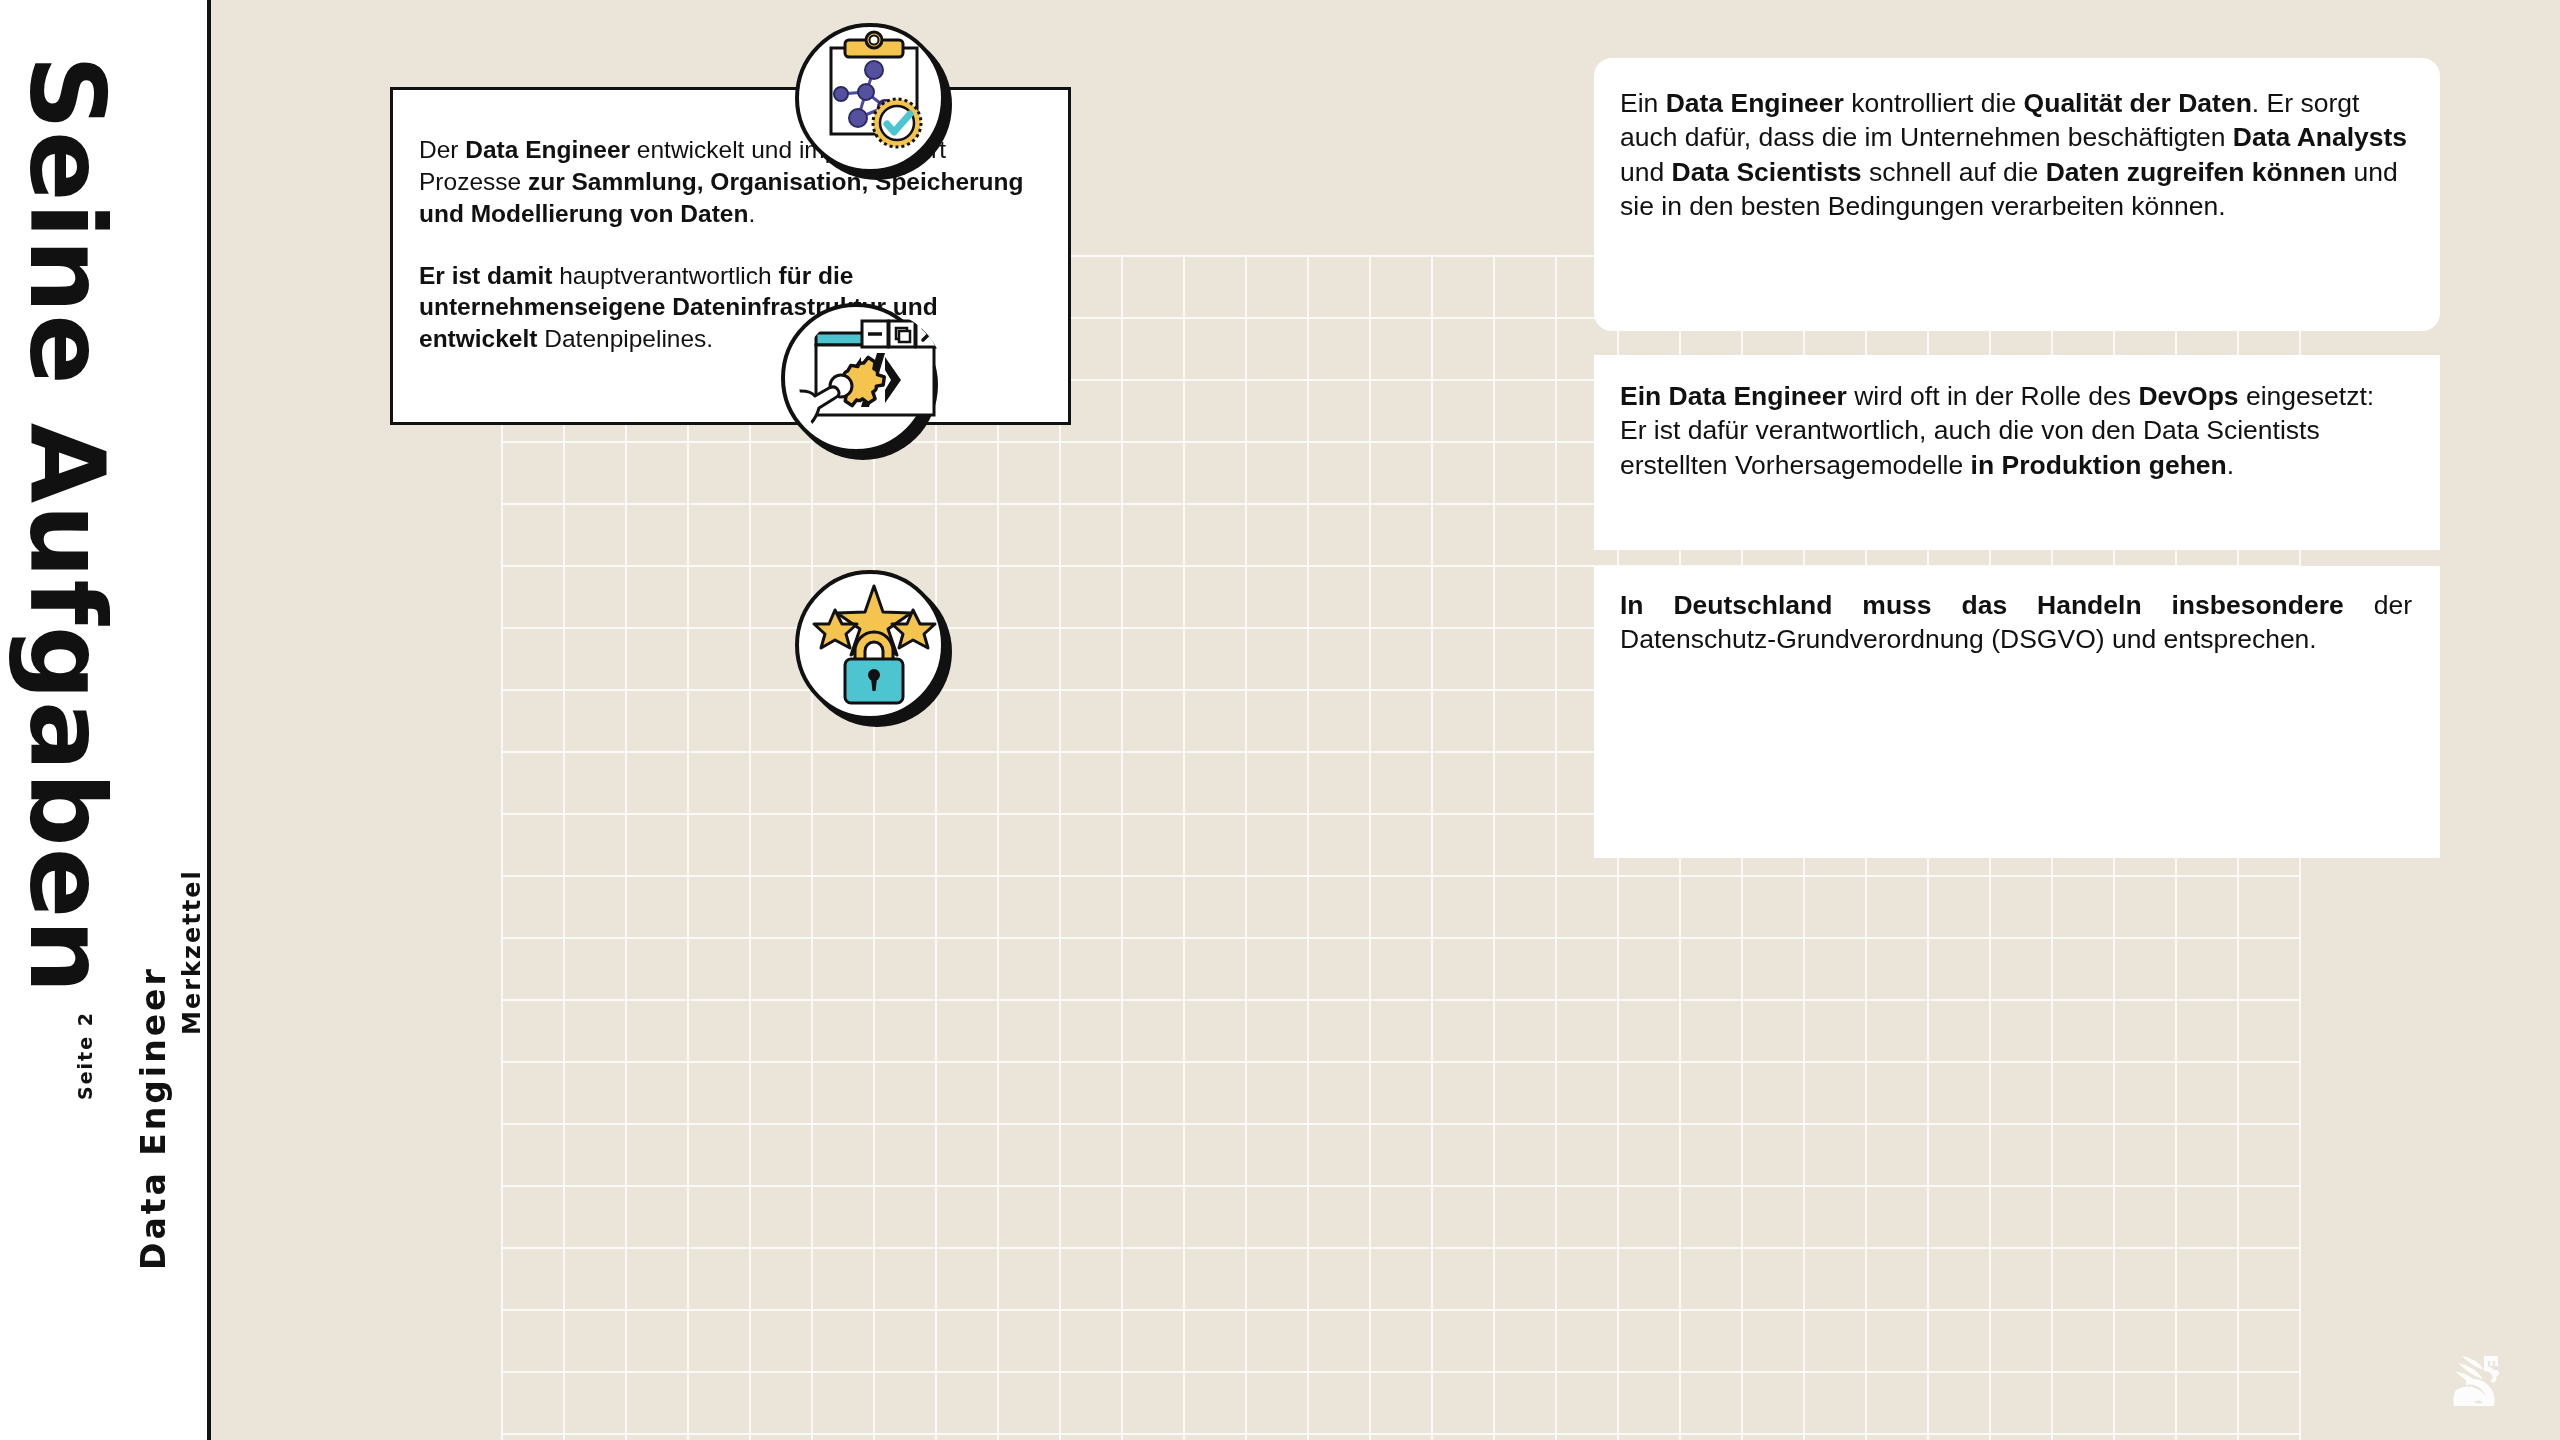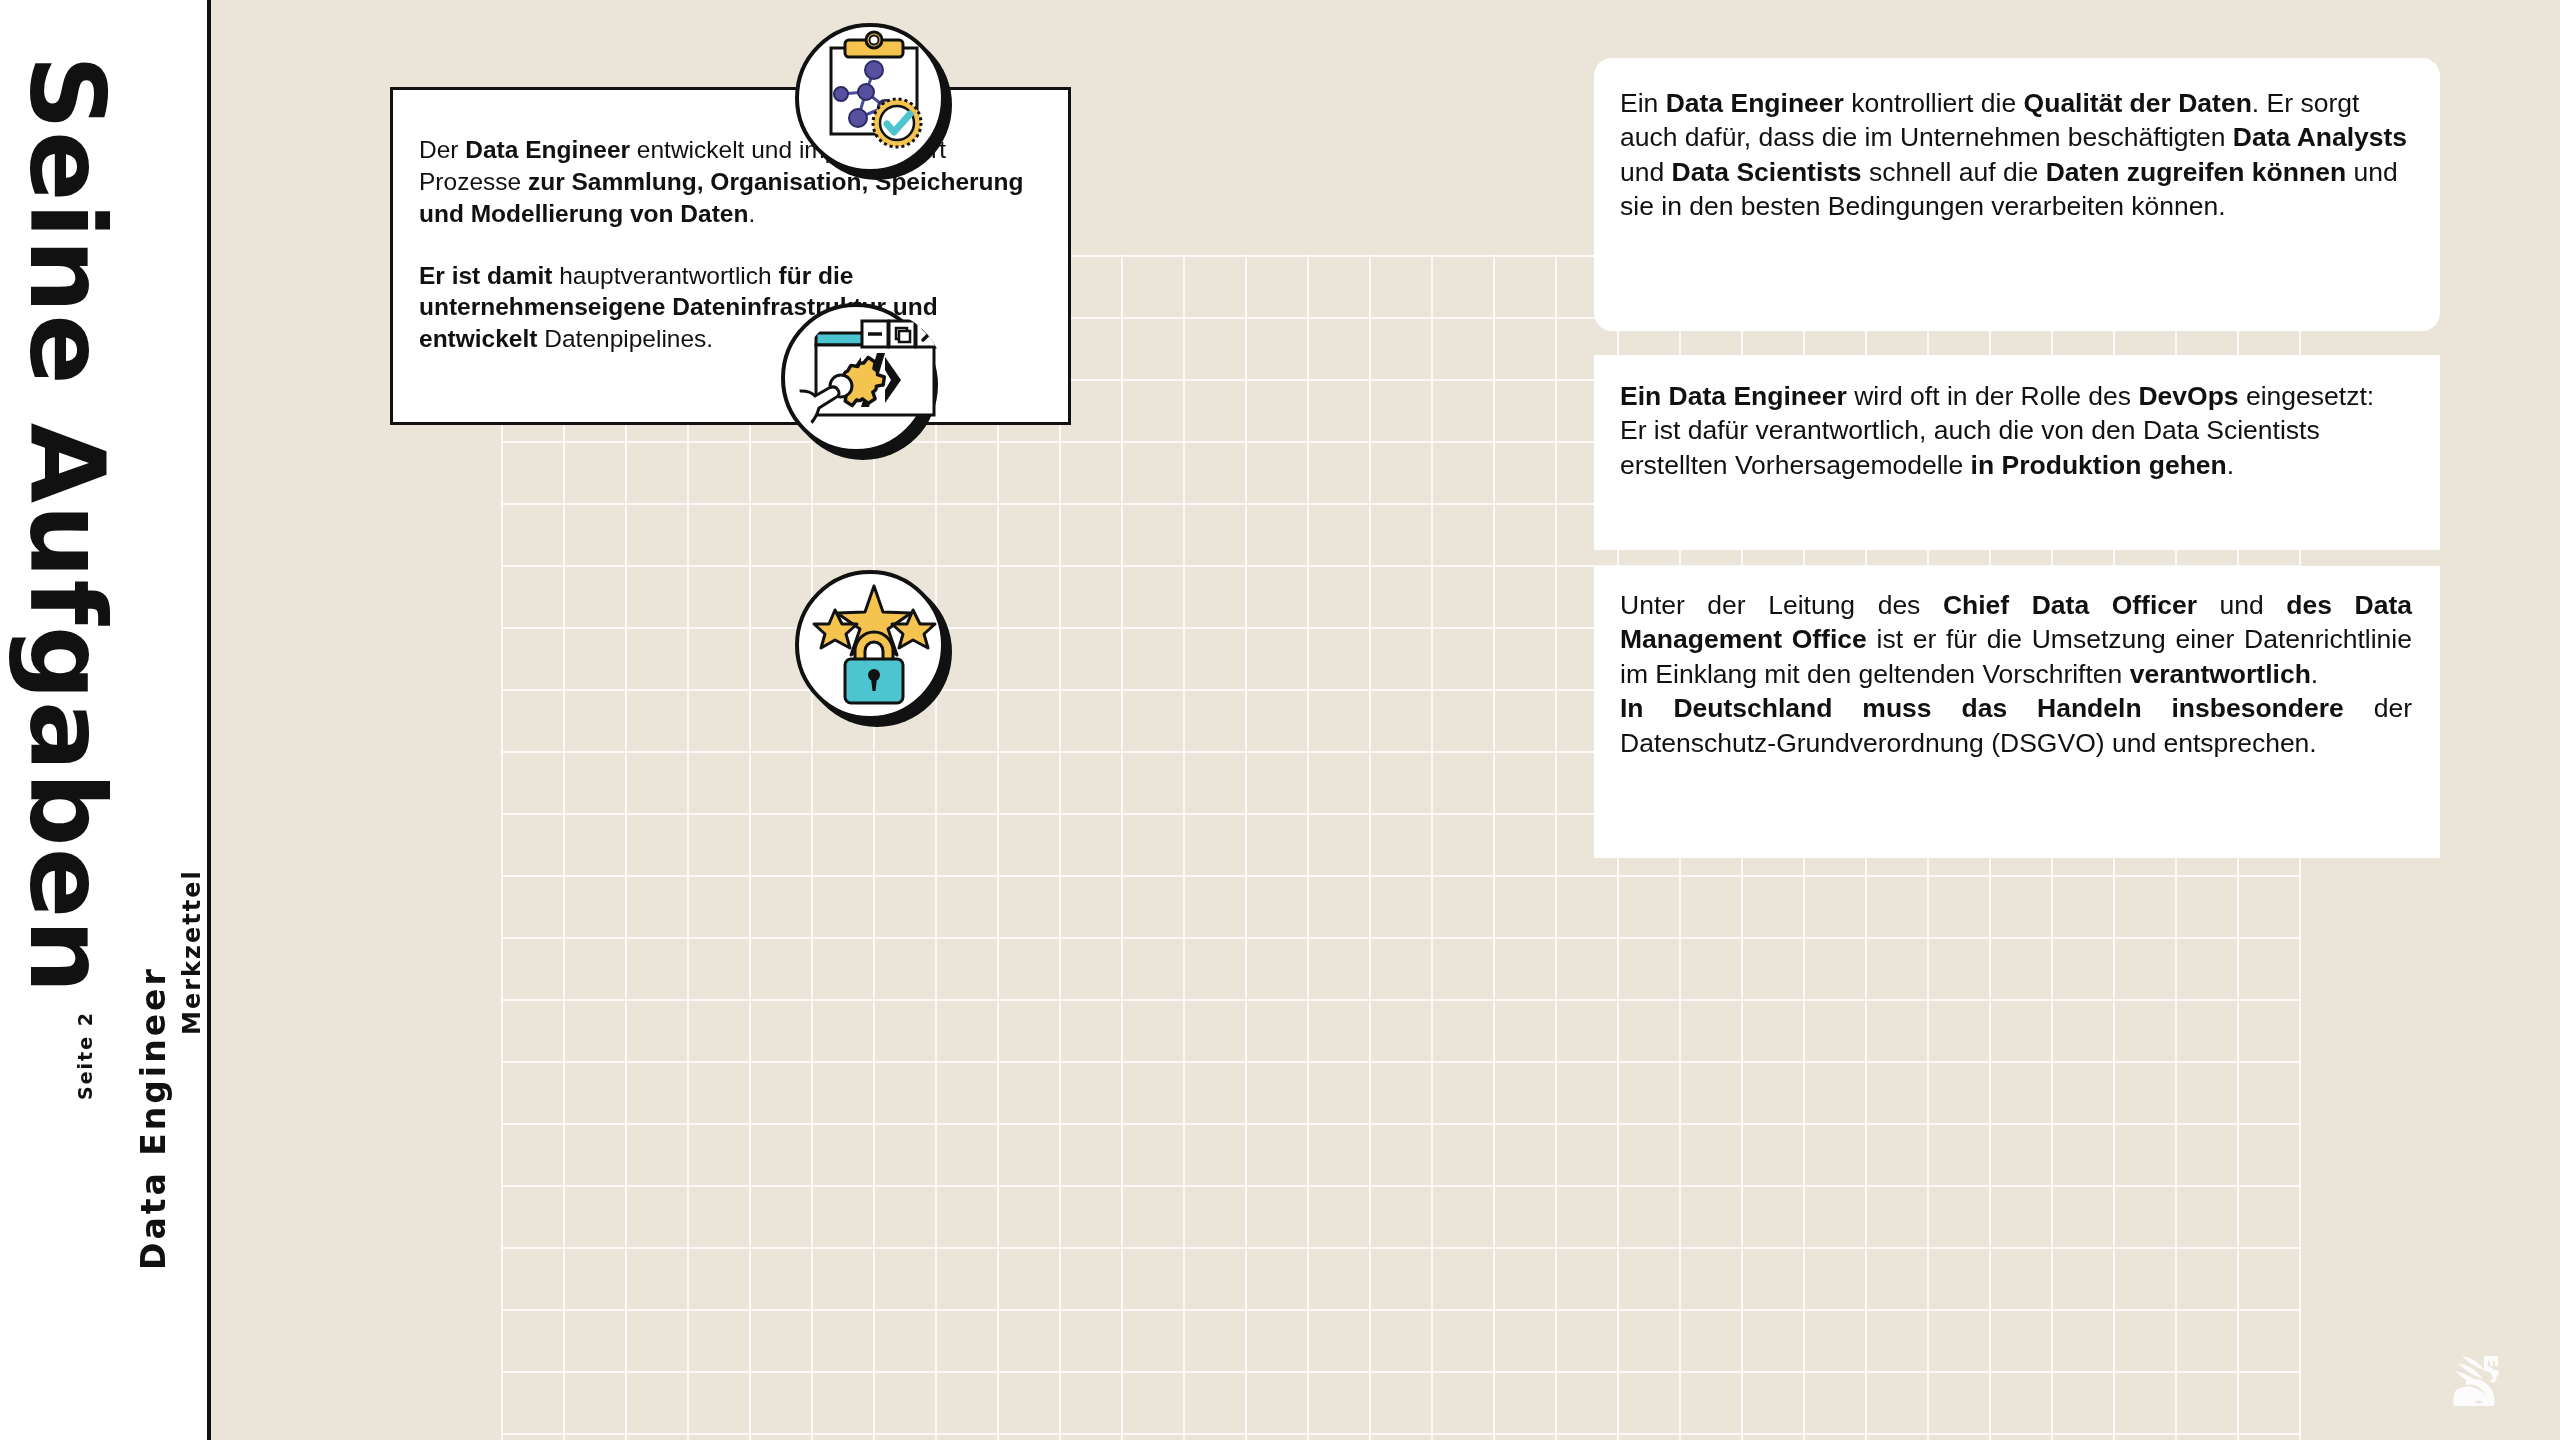--- a/index.html
+++ b/index.html
@@ -284,21 +284,20 @@
             <path d="M68 89 a19 19 0 0 1 38 0 l0 14 l-10 0 l0 -14 a9 9 0 0 0 -18 0 l0 14 l-10 0 Z"></path>
             <rect x="58" y="97" width="58" height="44" rx="6" fill="#4cc5d1"></rect>
             <circle cx="87" cy="113" r="6" fill="#111" stroke="none"></circle>
             <path d="M84 116 l6 0 l-1.5 13 l-3 0 Z" fill="#111" stroke="none"></path>
           </g>
         </svg>
       </div>
     </div>
 
     <div class="card" id="card-right-3">
-      <p class="justify"><span>Unter der Leitung des </span><b>Chief Data Officer</b><span> und </span><b>des Data Management Office</b><span> ist er für die Umsetzung einer Datenrichtlinie im Einklang mit den geltenden Vorschriften </span><b>verantwortlich</b><span>.</span></p>
       <p class="justify"><b>In Deutschland muss das Handeln insbesondere</b><span> der Datenschutz-Grundverordnung (DSGVO) und entsprechen.</span></p>
     </div>
 
     <div id="logo">
       <svg width="72" height="72" viewBox="0 0 72 72">
         <g fill="#ffffff">
           <path d="M18 10 q14 2 22 14 q-12 -4 -22 -14 Z"></path>
           <path d="M14 17 q16 3 25 16 q-13 -4 -25 -16 Z"></path>
           <path d="M11 25 q18 4 28 17 q-15 -4 -28 -17 Z"></path>
           <path d="M40 10 h14 v10 h-3 v-5 h-2 v5 h-3 v-5 h-2 v5 h-4 Z"></path>

